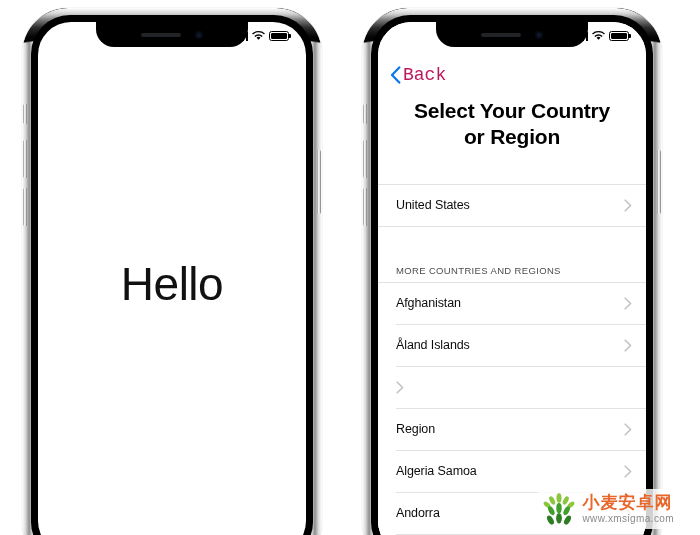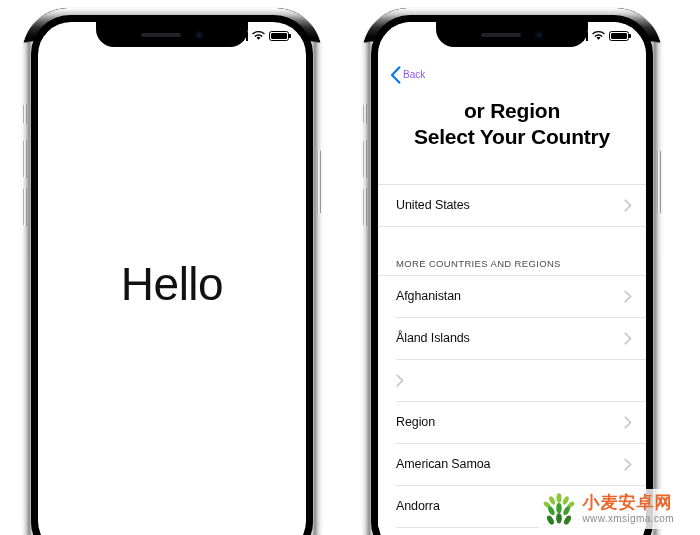--- a/index.html
+++ b/index.html
@@ -226,41 +226,43 @@
     gap: 2px;
     padding: 14px 0 0 12px;
     width: max-content;
     cursor: pointer;
   }
   .backrow .chev-back {
     width: 11px; height: 18px;
     flex: 0 0 auto;
   }
   .backrow .lbl {
-    font-size: 10px;
-    color: #8b5cf6;
+    font-size: 18px;
+    color: #be185d;
     line-height: 1;
+    font-family: Liberation Mono, monospace;
   }
   .page-title {
     margin: 14px 18px 0 18px;
     text-align: center;
     font-size: 21px;
     font-weight: 700;
     color: #000000;
     line-height: 1.23;
     letter-spacing: -0.2px;
   }
 
   .list-top-gap { height: 34px; }
 
   .section-header {
     font-size: 9.5px;
     letter-spacing: 0.35px;
     color: #4c4c4e;
     padding: 0 9px 6px 18px;
+    margin-top: 7px;
   }
   .sep {
     height: 1px;
     background: #e2e2e4;
     margin-left: 18px;
   }
   .sep.full { margin-left: 0; }
   .row {
     height: 41px;
     display: flex;
@@ -393,22 +395,22 @@
         <div class="rs">
 
           <div class="backrow">
             <svg class="chev-back" viewBox="0 0 11 18">
               <path d="M9.3 1.4 2 9l7.3 7.6" fill="none" stroke="#0b76ef" stroke-width="2.2" stroke-linecap="round" stroke-linejoin="round"></path>
             </svg>
             <span class="lbl">Back</span>
           </div>
 
           <div class="page-title">
+            <div>Select Your Country</div>
             <div>or Region</div>
-            <div>Select Your Country</div>
           </div>
 
           <div class="list-top-gap"></div>
 
           <div>
             <div class="sep full"></div>
             <div class="row">
               <span class="name">United States</span>
               <svg class="chev" viewBox="0 0 8 13">
                 <path d="M1.2 1.2 6.6 6.5 1.2 11.8" fill="none" stroke="#6f6f73" stroke-width="1.6" stroke-linecap="round" stroke-linejoin="round"></path>
@@ -449,21 +451,21 @@
 
             <div class="row">
               <span class="name">Region</span>
               <svg class="chev" viewBox="0 0 8 13">
                 <path d="M1.2 1.2 6.6 6.5 1.2 11.8" fill="none" stroke="#6f6f73" stroke-width="1.6" stroke-linecap="round" stroke-linejoin="round"></path>
               </svg>
             </div>
             <div class="sep"></div>
 
             <div class="row">
-              <span class="name">American Samoa</span>
+              <span class="name">Algeria Samoa</span>
               <svg class="chev" viewBox="0 0 8 13">
                 <path d="M1.2 1.2 6.6 6.5 1.2 11.8" fill="none" stroke="#6f6f73" stroke-width="1.6" stroke-linecap="round" stroke-linejoin="round"></path>
               </svg>
             </div>
             <div class="sep"></div>
 
             <div class="row">
               <span class="name">Andorra</span>
               <svg class="chev" viewBox="0 0 8 13">
                 <path d="M1.2 1.2 6.6 6.5 1.2 11.8" fill="none" stroke="#6f6f73" stroke-width="1.6" stroke-linecap="round" stroke-linejoin="round"></path>

